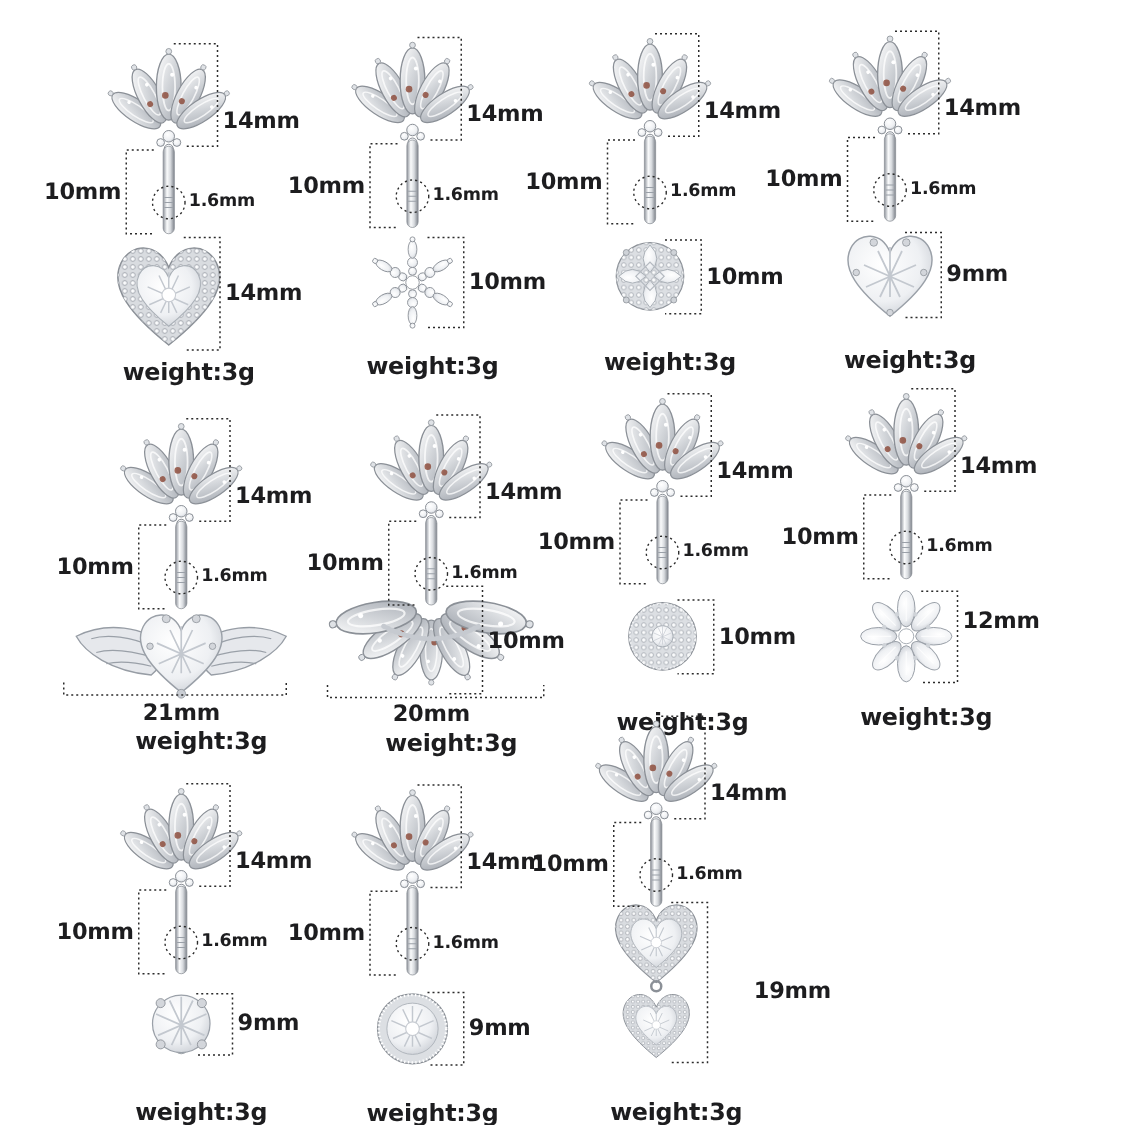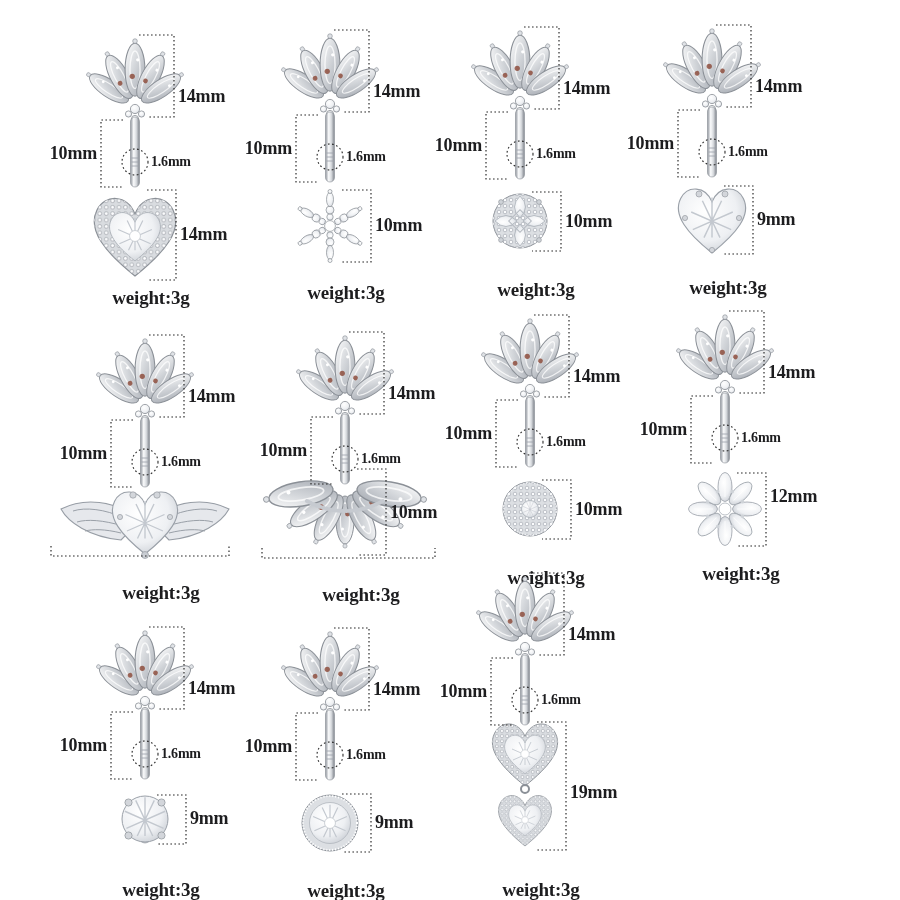--- a/index.html
+++ b/index.html
@@ -1,18 +1,18 @@
 <!DOCTYPE html>
 <html><head>
 <meta charset="utf-8">
 <style>
   html,body{margin:0;padding:0;background:#ffffff;}
   .board{position:relative;width:900px;height:900px;background:#ffffff;overflow:hidden;
          font-family:"DejaVu Sans","Liberation Sans",sans-serif;}
-  .item{position:absolute;width:200px;height:330px;margin:0;font-family:Liberation Serif, serif;}
+  .item{position:absolute;width:200px;height:330px;margin:0;}
   .item svg{position:absolute;left:0;top:0;}
   .lbl{position:absolute;font-weight:700;font-size:18px;line-height:1.1;color:#1d1d1f;
        white-space:nowrap;letter-spacing:-0.2px;}
   .lbl:empty{display:none;}
   .lbl-top{left:143px;top:67px;}
   .lbl-bar{left:0;width:62px;text-align:right;top:124px;}
   .lbl-thread{left:116px;top:134px;font-size:14px;}
   .lbl-pendant{left:145px;top:197px;}
   .lbl-width{left:0;width:100%;text-align:center;top:244px;}
   .lbl-weight{left:16px;width:100%;text-align:center;top:268px;font-size:19px;}
@@ -21,21 +21,21 @@
   .t-snowflake .lbl-pendant{top:201px;}
   .t-pave-ball .lbl-pendant,.t-pave-ball2 .lbl-pendant{top:200px;}
   .t-heart-solitaire .lbl-pendant{top:200px;}
   .t-flower .lbl-pendant{top:191px;}
   .t-round-prong .lbl-pendant{top:197px;}
   .t-round-halo .lbl-pendant{top:200px;}
   .t-lotus .lbl-pendant{top:186px;}
   .t-lotus .lbl-width{top:245px;}
   .t-wings .lbl-width{top:241px;}
   .t-wings .lbl-weight{top:263px;}
-  .t-double-heart .lbl-pendant{top:225px;}
+  .t-double-heart .lbl-pendant{top:225px;margin-left:33px;}
   .t-double-heart .lbl-weight{top:322px;}
   
   .p0{left:35px;top:20px;}  .p1{left:230px;top:15px;} .p2{left:420px;top:12px;} .p3{left:612px;top:10px;}
   .p4{left:45px;top:320px;} .p5{left:245px;top:317px;}.p6{left:430px;top:300px;}.p7{left:625px;top:296px;}
   .p8{left:45px;top:612px;} .p9{left:230px;top:613px;}.p10{left:425px;top:558px;}
 </style>
 </head>
 <body>
 
 <svg width="0" height="0" style="position:absolute" aria-hidden="true">
@@ -464,20 +464,21 @@
         <circle cx="100" cy="235" r="3.5" fill="#c9cdd3" stroke="#8b9097" stroke-width="0.6"></circle>
         <circle cx="100" cy="142" r="13" fill="none" stroke="#2b2b2b" stroke-width="1.1" stroke-dasharray="1.7,2.5"></circle>
         <polyline points="104,15 139,15 139,97 112,97" stroke="#2b2b2b" stroke-width="1.2" fill="none" stroke-dasharray="1.6,2.4"></polyline>
         <polyline points="88,100 66,100 66,167 88,167" stroke="#2b2b2b" stroke-width="1.2" fill="none" stroke-dasharray="1.6,2.4"></polyline>
         <polyline points="6,226 6,236 184,236 184,226" stroke="#2b2b2b" stroke-width="1.2" fill="none" stroke-dasharray="1.6,2.4"></polyline>
       </svg>
     <span class="lbl lbl-top">14mm</span>
     <span class="lbl lbl-bar">10mm</span>
     <span class="lbl lbl-thread">1.6mm</span>
 
+    <span class="lbl lbl-width">21mm</span>
     <span class="lbl lbl-weight">weight:3g</span>
   </figure>
     <figure class="item p5 t-lotus">
     <svg viewBox="0 0 200 330" width="200" height="330">
         <g transform="translate(100,86) rotate(-56) scale(0.95)">
           <ellipse cx="0" cy="-33" rx="9" ry="24" fill="url(#gMetal)" stroke="#8b9097" stroke-width="1"></ellipse>
           <ellipse cx="0" cy="-33" rx="4.6" ry="17" fill="none" stroke="#ffffff" stroke-width="1.3" opacity="0.75"></ellipse>
           <circle cx="0" cy="-59" r="2.1" fill="#dfe2e6" stroke="#8b9097" stroke-width="0.6"></circle>
           <circle cx="2.5" cy="-42" r="1.5" fill="#ffffff"></circle>
         </g>
@@ -569,20 +570,21 @@
         <circle cx="100" cy="142" r="13" fill="none" stroke="#2b2b2b" stroke-width="1.1" stroke-dasharray="1.7,2.5"></circle>
         <polyline points="104,15 139,15 139,97 112,97" stroke="#2b2b2b" stroke-width="1.2" fill="none" stroke-dasharray="1.6,2.4"></polyline>
         <polyline points="88,100 66,100 66,167 88,167" stroke="#2b2b2b" stroke-width="1.2" fill="none" stroke-dasharray="1.6,2.4"></polyline>
         <polyline points="112,152 141,152 141,238 112,238" stroke="#2b2b2b" stroke-width="1.2" fill="none" stroke-dasharray="1.6,2.4"></polyline>
         <polyline points="17,231 17,241 190,241 190,231" stroke="#2b2b2b" stroke-width="1.2" fill="none" stroke-dasharray="1.6,2.4"></polyline>
       </svg>
     <span class="lbl lbl-top">14mm</span>
     <span class="lbl lbl-bar">10mm</span>
     <span class="lbl lbl-thread">1.6mm</span>
     <span class="lbl lbl-pendant">10mm</span>
+    <span class="lbl lbl-width">20mm</span>
     <span class="lbl lbl-weight">weight:3g</span>
   </figure>
     <figure class="item p6 t-pave-ball2">
     <svg viewBox="0 0 200 330" width="200" height="330">
         <g transform="translate(100,86) rotate(-56) scale(0.95)">
           <ellipse cx="0" cy="-33" rx="9" ry="24" fill="url(#gMetal)" stroke="#8b9097" stroke-width="1"></ellipse>
           <ellipse cx="0" cy="-33" rx="4.6" ry="17" fill="none" stroke="#ffffff" stroke-width="1.3" opacity="0.75"></ellipse>
           <circle cx="0" cy="-59" r="2.1" fill="#dfe2e6" stroke="#8b9097" stroke-width="0.6"></circle>
           <circle cx="2.5" cy="-42" r="1.5" fill="#ffffff"></circle>
         </g>

